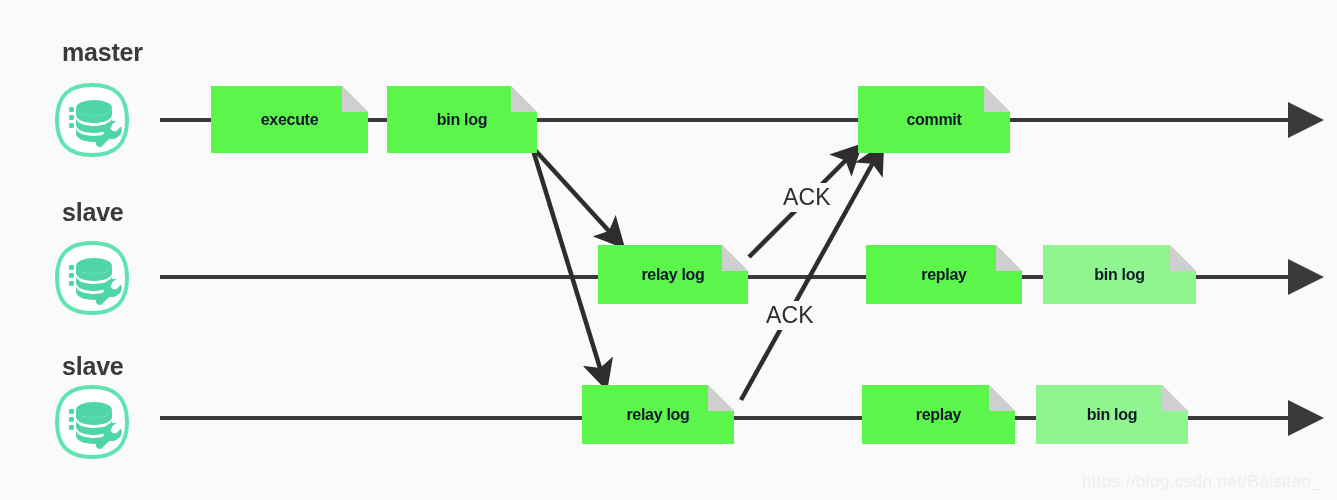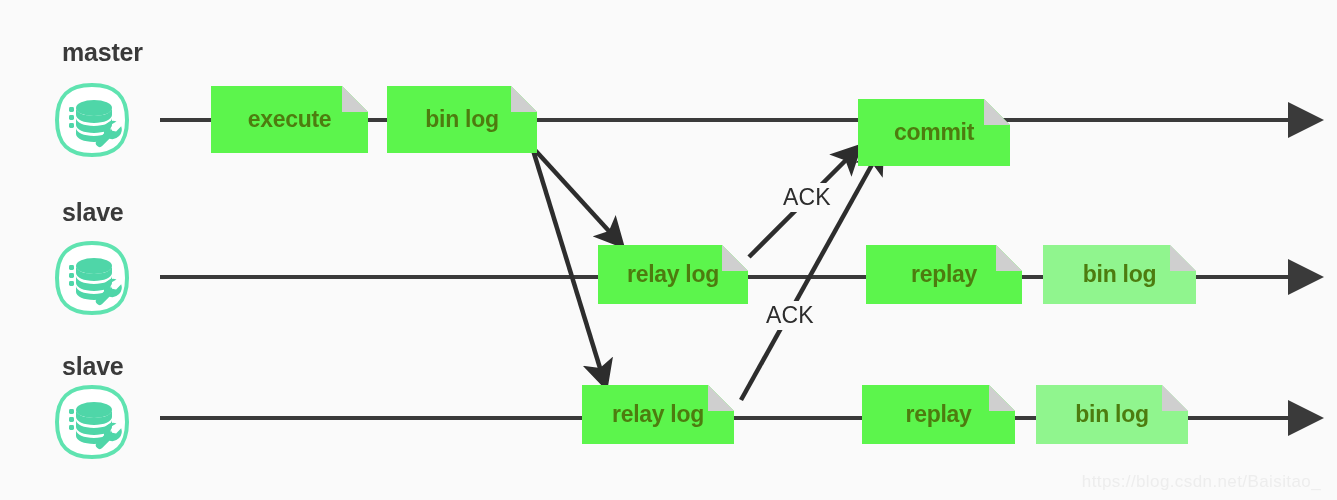--- a/index.html
+++ b/index.html
@@ -67,23 +67,23 @@
     height: 26px;
     background: #cfcfcf;
     clip-path: polygon(0 0, 100% 100%, 0 100%);
   }
   .node .label {
     position: absolute;
     inset: 0;
     display: flex;
     align-items: center;
     justify-content: center;
-    font-size: 23px;
+    font-size: 16px;
     font-weight: bold;
-    color: #4d7c0f;
+    color: #0f172a;
     letter-spacing: -0.3px;
     white-space: nowrap;
   }
 
   
   .ack {
     position: absolute;
     z-index: 4;
     background: #fafafa;
     font-size: 23px;
@@ -194,21 +194,21 @@
     <div class="fold"></div>
     <div class="label">execute</div>
   </div>
 
   <div class="node" style="left:387px; top:86px; width:150px; height:67px; --fill:#5cf54c;">
     <div class="body"></div>
     <div class="fold"></div>
     <div class="label">bin log</div>
   </div>
 
-  <div class="node" style="left:858px; top:99px; width:152px; height:67px; --fill:#5cf54c;">
+  <div class="node" style="left:858px; top:86px; width:152px; height:67px; --fill:#5cf54c;">
     <div class="body"></div>
     <div class="fold"></div>
     <div class="label">commit</div>
   </div>
 
   <div class="node" style="left:598px; top:245px; width:150px; height:59px; --fill:#5cf54c;">
     <div class="body"></div>
     <div class="fold"></div>
     <div class="label">relay log</div>
   </div>

